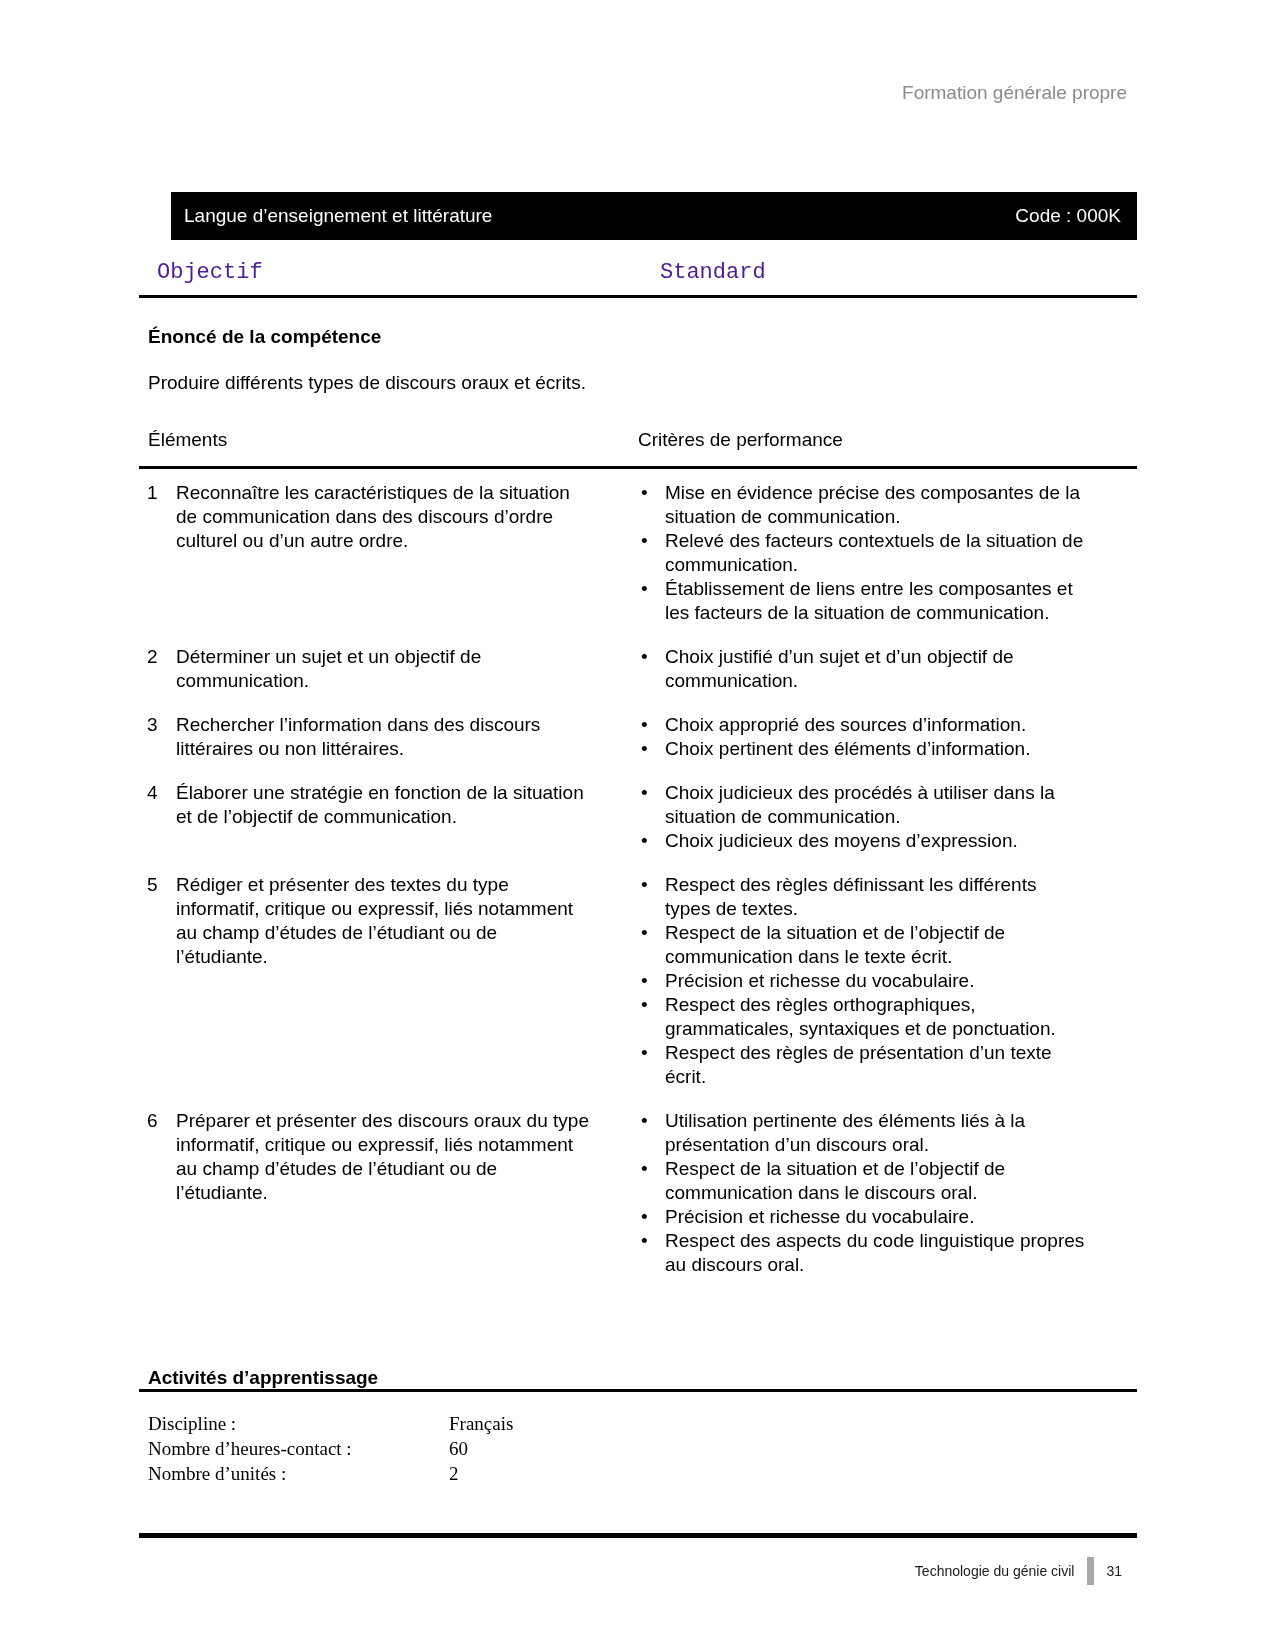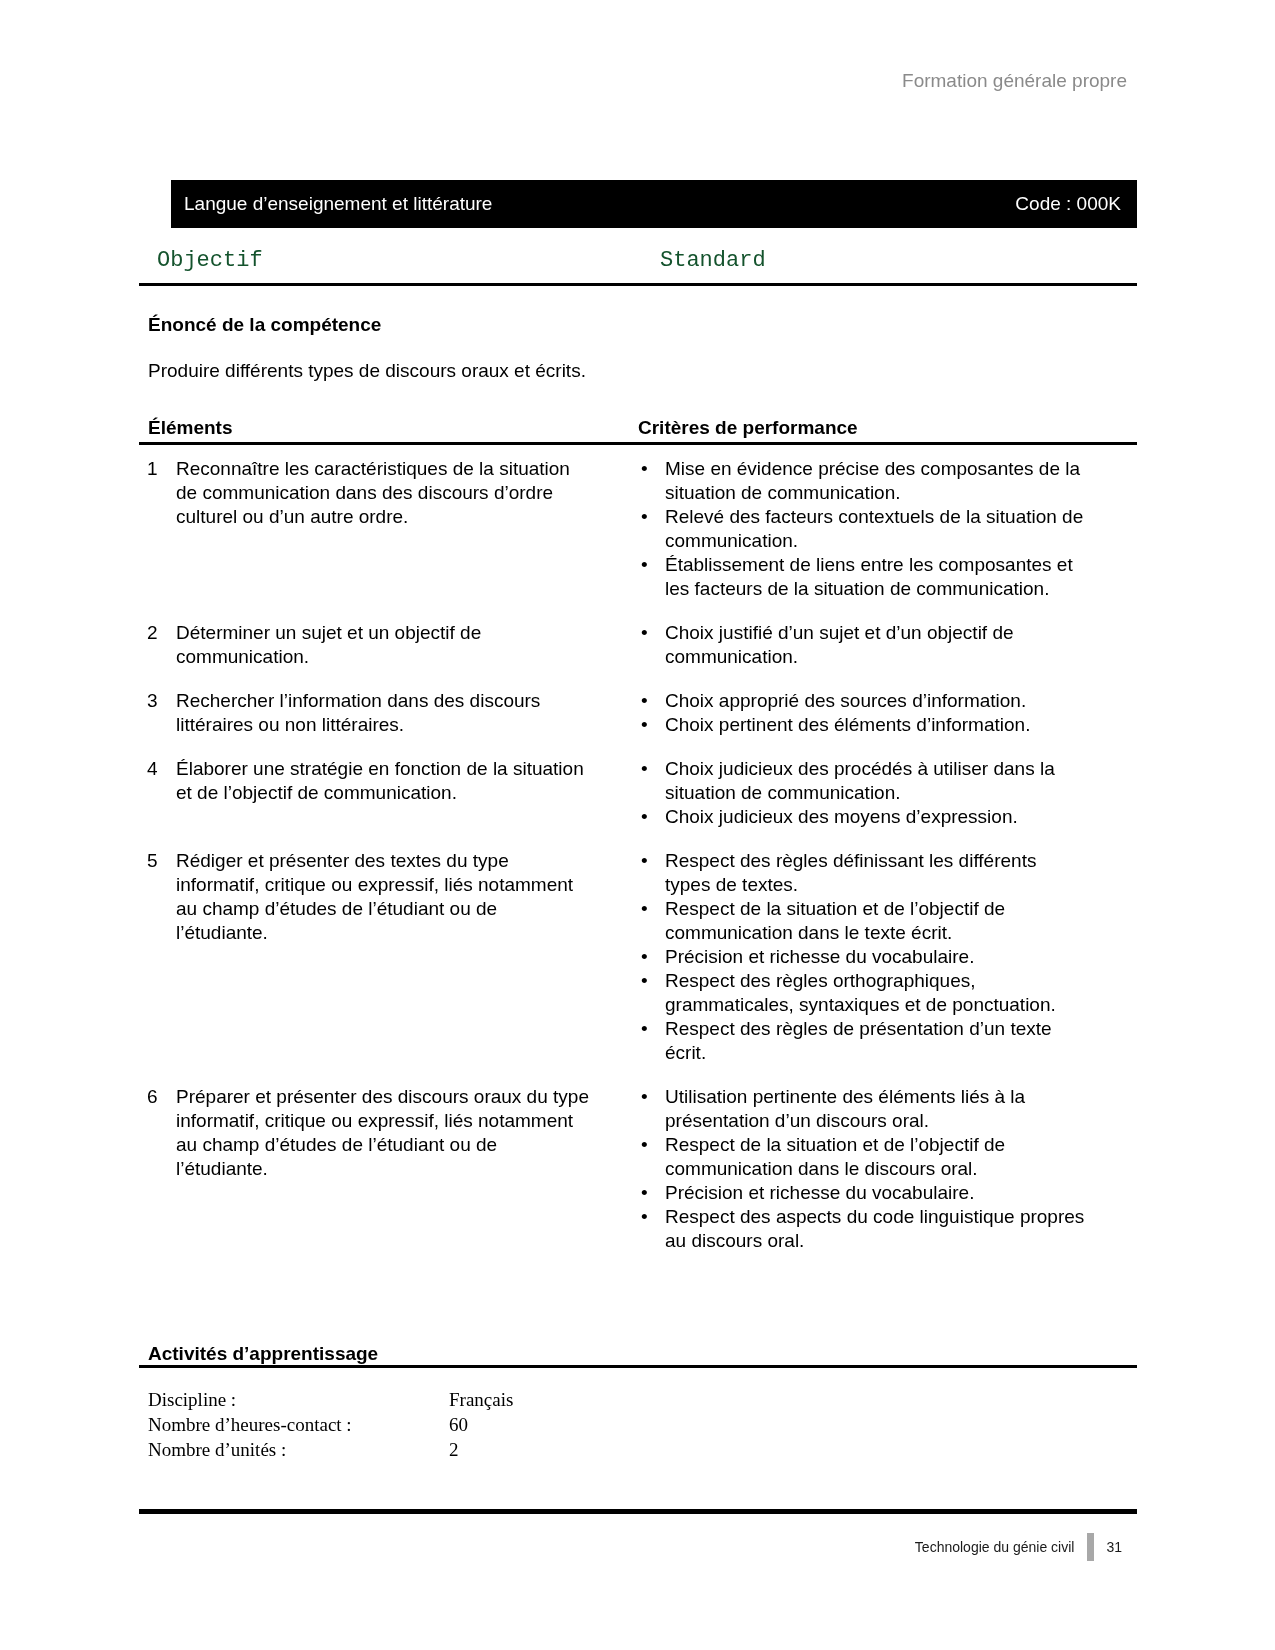--- a/index.html
+++ b/index.html
@@ -6,21 +6,21 @@
   body {
     width: 1275px; height: 1650px;
     background: #ffffff;
     font-family: "Liberation Sans", sans-serif;
     color: #000;
     position: relative;
     overflow: hidden;
   }
   .page {
     position: absolute;
-    left: 139px; top: 0;
+    left: 139px; top: 12px;
     width: 998px;
   }
   
   .category {
     margin-top: 70px;
     text-align: right;
     padding-right: 10px;
     color: #8a8a8a;
     font-size: 19px;
     line-height: 22px;
@@ -40,21 +40,21 @@
     margin-left: 32px;
   }
   
   .mono-row {
     margin-top: 18px;
     position: relative;
     height: 37px;
     border-bottom: 3px solid #000;
     font-family: "Liberation Mono", monospace;
     font-size: 22px;
-    color: #14532d;
+    color: #4c1d95;
   }
   .mono-row .objectif { position: absolute; left: 18px; top: 2px; }
   .mono-row .standard { position: absolute; left: 521px; top: 2px; }
   
   .enonce {
     margin-top: 27px;
     padding-left: 9px;
     font-weight: bold;
     font-size: 19px;
     line-height: 23px;
@@ -62,24 +62,24 @@
   .statement {
     margin-top: 23px;
     padding-left: 9px;
     font-size: 19px;
     line-height: 24px;
   }
   
   .thead {
     margin-top: 33px;
     display: flex;
-    font-weight: bold;
+    font-weight: normal;
     font-size: 19px;
     line-height: 23px;
-    padding-bottom: 3px;
+    padding-bottom: 15px;
     border-bottom: 3px solid #000;
   }
   .thead .th-left { width: 499px; box-sizing: border-box; padding-left: 9px; flex: none; }
   .thead .th-right { flex: 1; }
   
   .tbody { margin-top: 12px; font-size: 19px; line-height: 24px; }
   .trow { display: flex; margin-bottom: 20px; align-items: flex-start; }
   .trow:last-child { margin-bottom: 0; }
   .cell-left { width: 499px; flex: none; box-sizing: border-box; padding-left: 8px; display: flex; }
   .cell-left .num { width: 29px; flex: none; }

